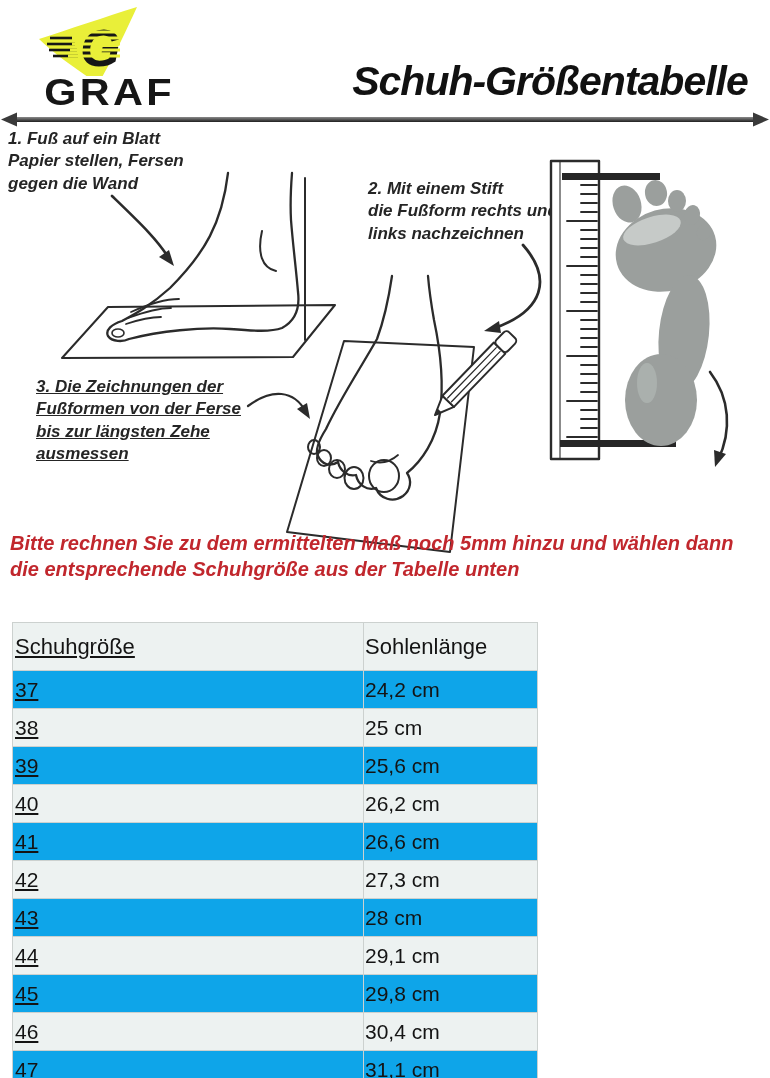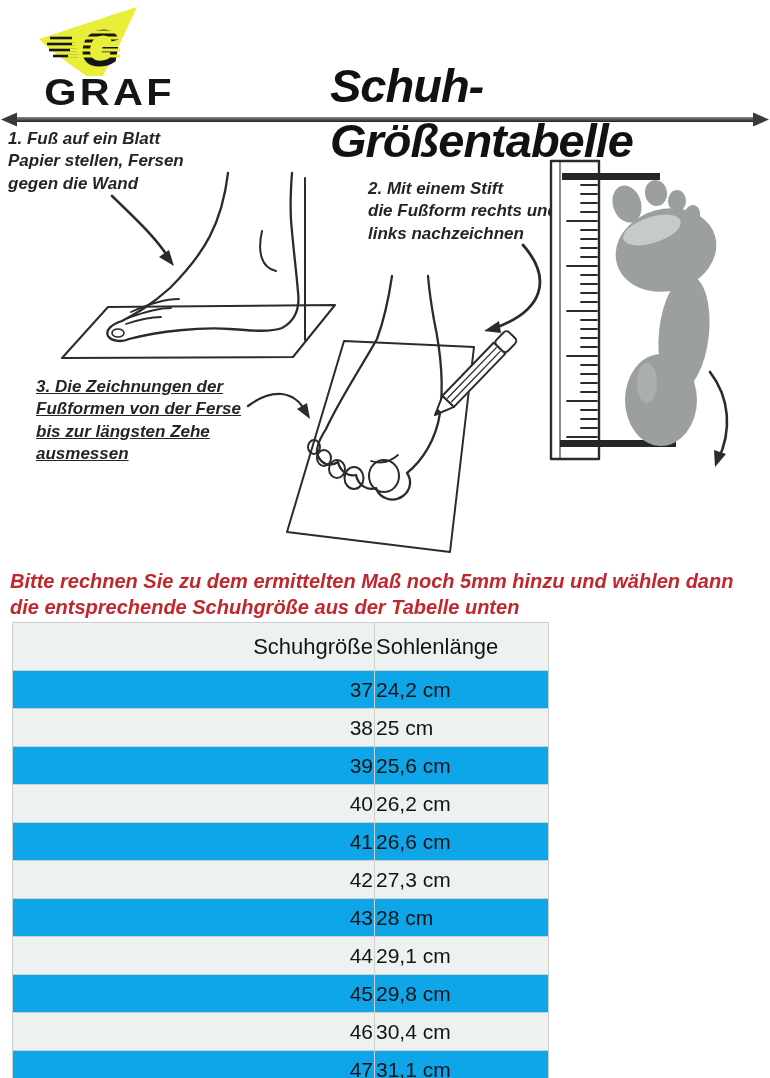--- a/index.html
+++ b/index.html
@@ -9,50 +9,50 @@
   }
   .abs{position:absolute;}
   
   .brand-word{
     left:20px;top:72px;width:160px;text-align:center;
     font-size:37px;font-weight:800;letter-spacing:3px;color:#161616;
     transform:scaleX(1.12);transform-origin:left center;
   }
   
   .page-title{
-    left:330px;top:58px;width:440px;text-align:left;
-    font-style:italic;font-weight:bold;font-size:47px;letter-spacing:-1px;color:#111;
+    left:330px;top:58px;width:440px;text-align:center;
+    font-style:italic;font-weight:bold;font-size:41px;letter-spacing:-1px;color:#111;
   }
   
   .step{
     font-style:italic;font-weight:bold;font-size:17px;line-height:1.32;
     color:#252525;text-align:left;white-space:pre-line;
   }
   .step-1{left:8px;top:128px;width:240px;}
   .step-2{left:368px;top:178px;width:208px;}
   .step-3{left:36px;top:376px;width:238px;text-decoration:underline;}
   .step-4{left:520px;top:466px;width:250px;}
   
   .notice{
-    left:10px;top:568px;width:756px;
+    left:10px;top:530px;width:756px;
     font-style:italic;font-weight:bold;font-size:20px;line-height:1.3;
     color:#c1272d;white-space:pre-line;
   }
   
   table.size-table{
     position:absolute;left:12px;top:622px;width:518px;
     border-collapse:collapse;font-size:21px;color:#141414;table-layout:fixed;
   }
   .size-table th,.size-table td{border:1px solid #ccd1cf;}
   .size-table th{
     height:45px;background:#edf2f1;font-weight:400;font-size:22px;
   }
   .size-table td{height:35px;background:#0ea5e9;}
   .size-table th:first-child,.size-table td:first-child{
-    width:347px;text-align:right;padding-left:13px;
+    width:347px;text-align:left;padding-left:2px;text-decoration:underline;
   }
   .size-table th:last-child,.size-table td:last-child{width:171px;text-align:left;}
   .size-table tbody tr:nth-child(even) td{background:#edf2f1;}
   svg{display:block;}
 </style>
 </head>
 <body>
 
 <div class="canvas">
 

